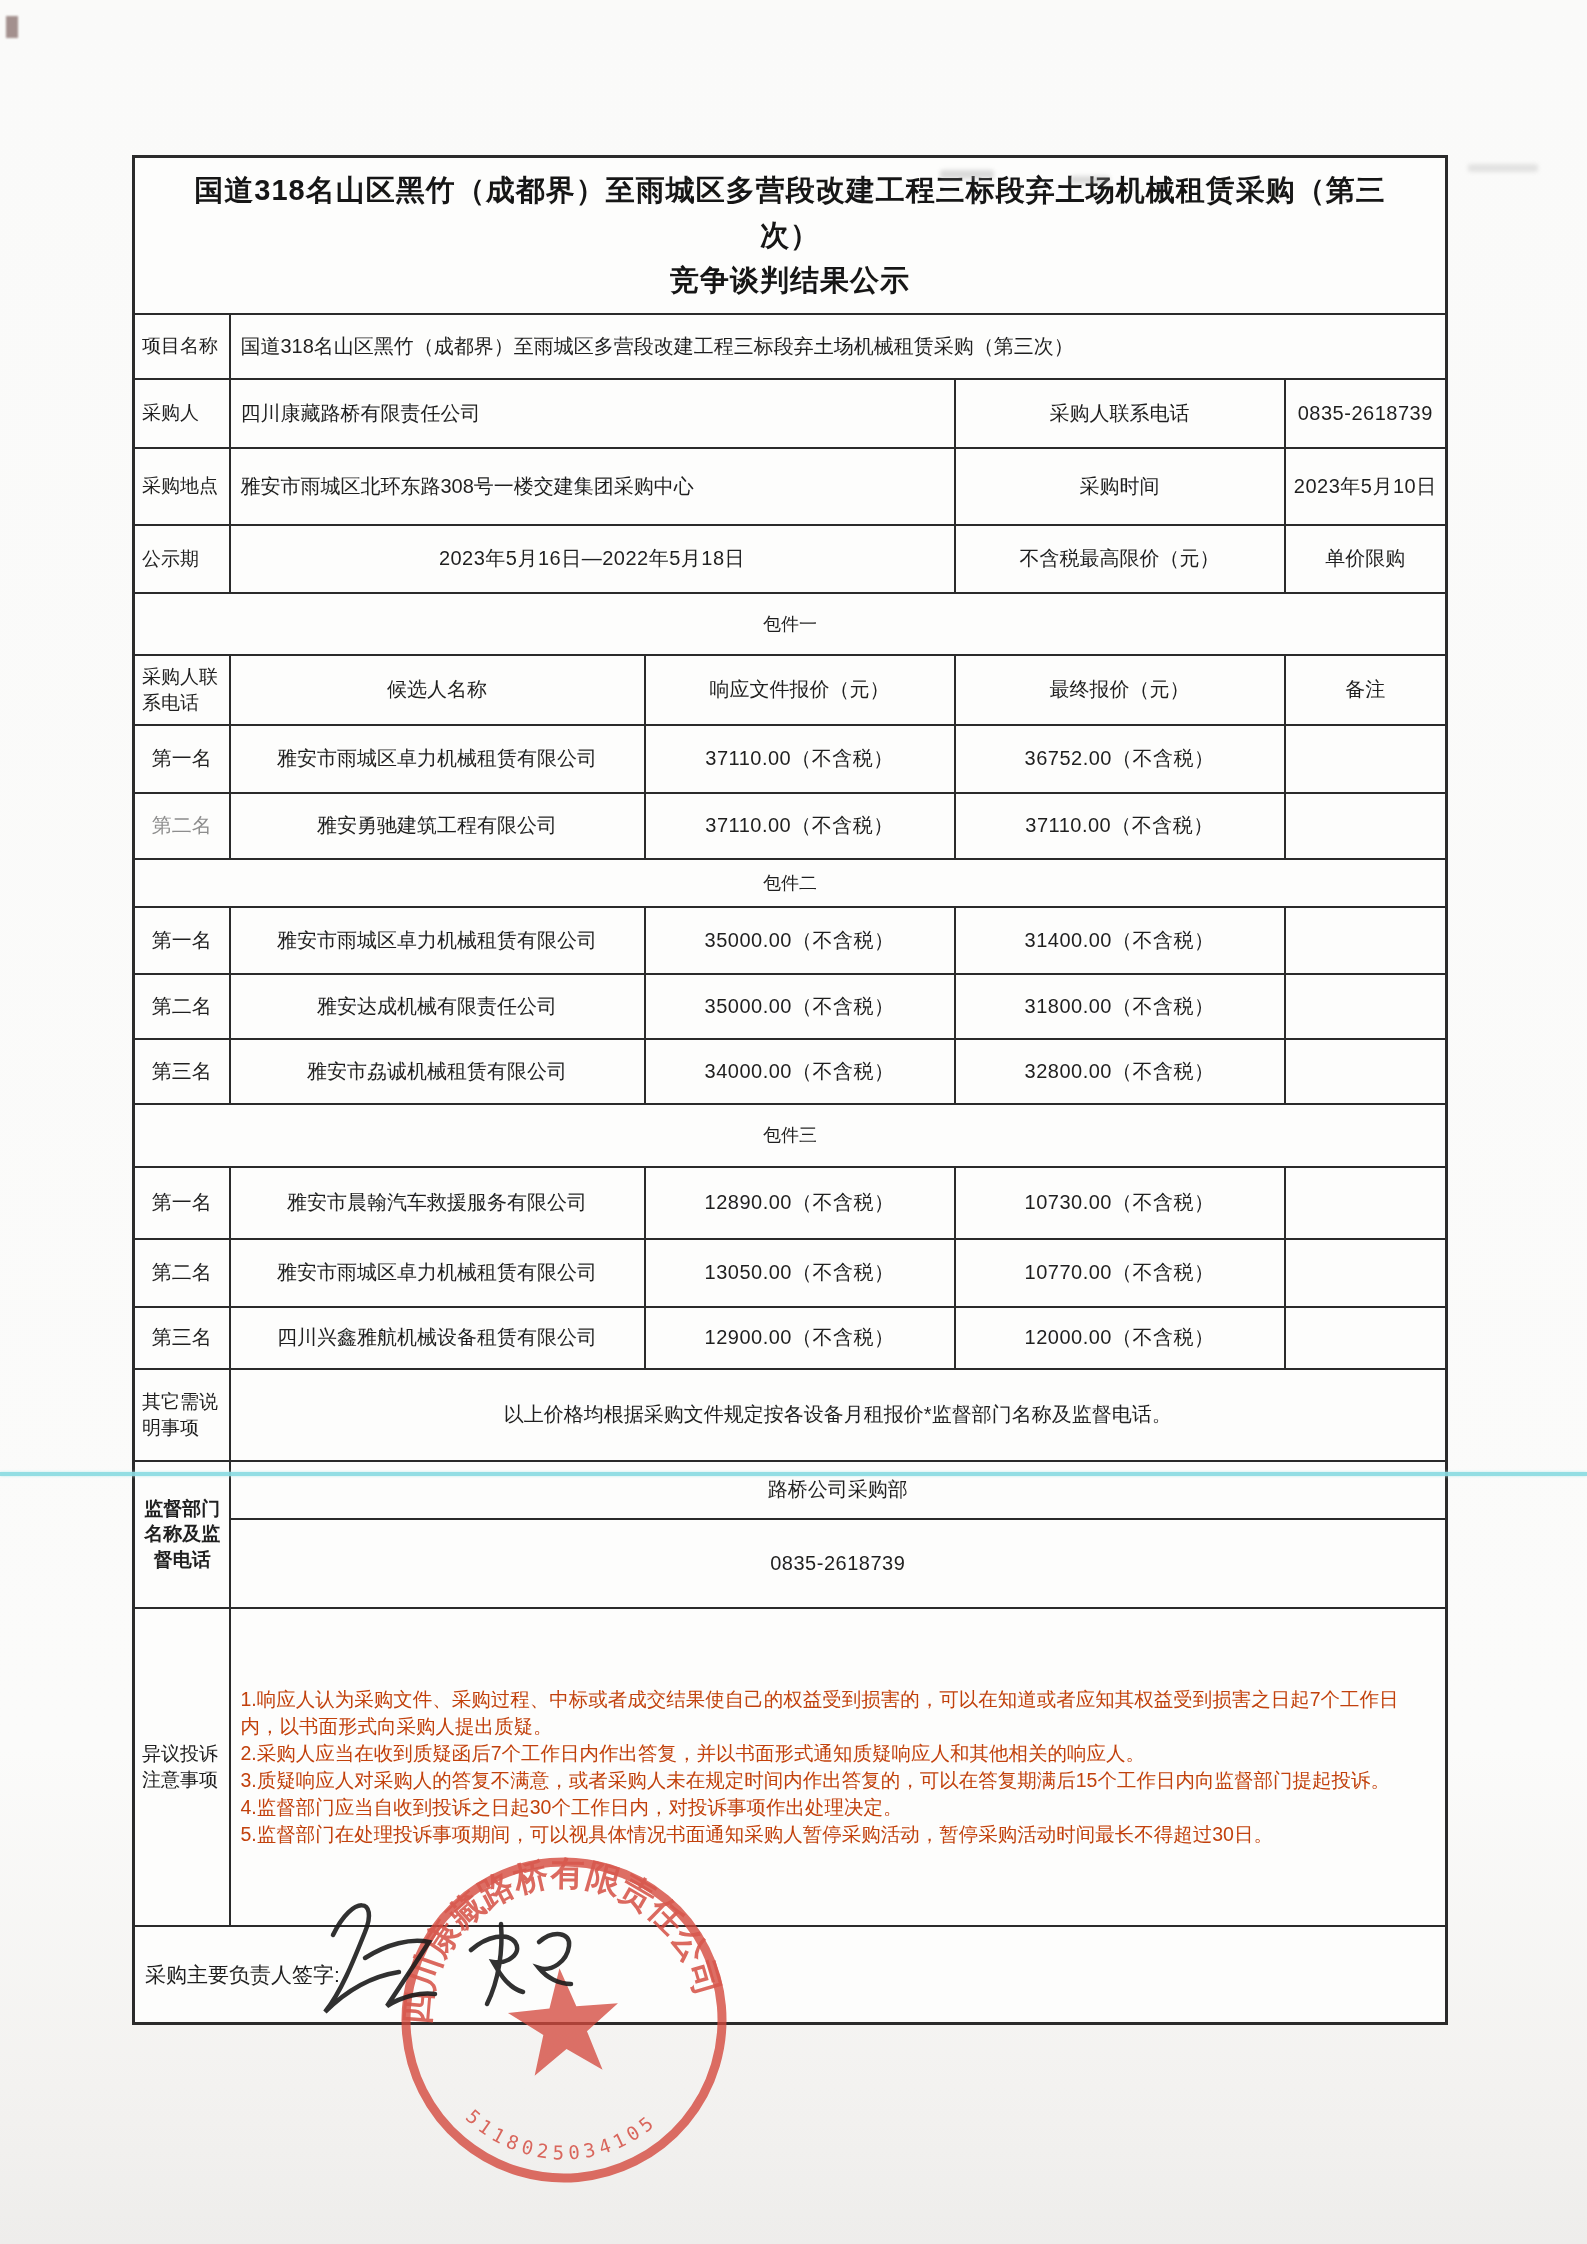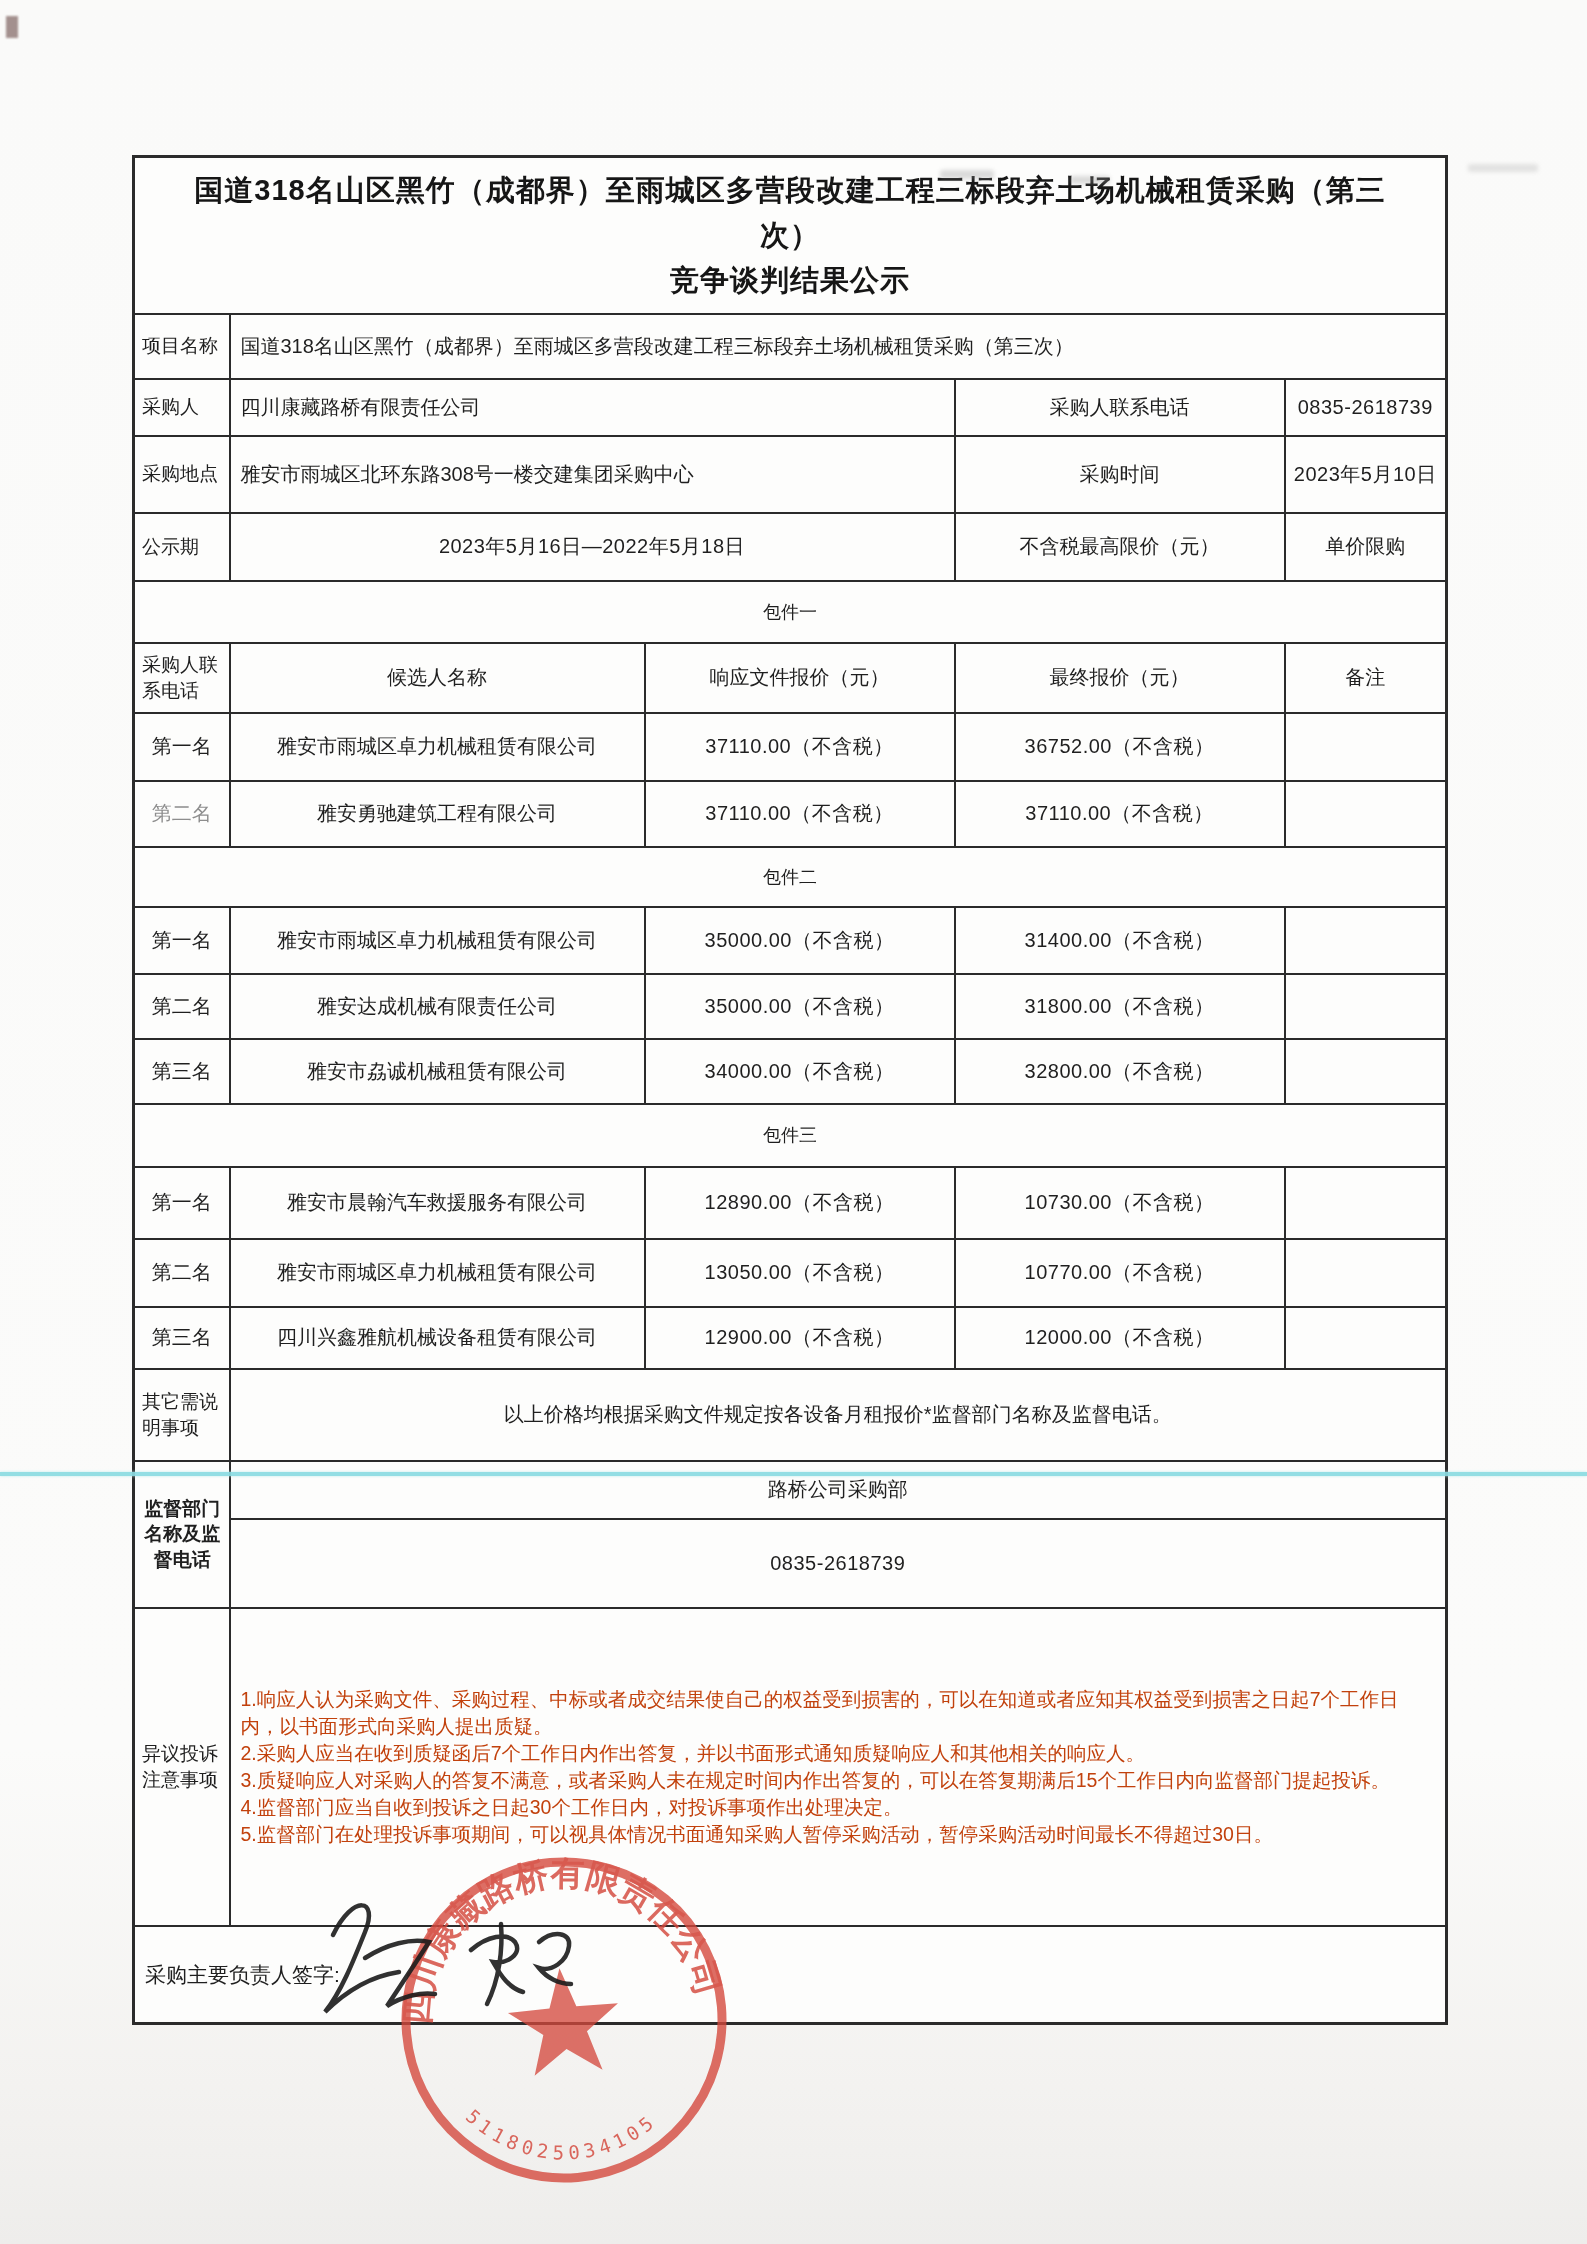--- a/index.html
+++ b/index.html
@@ -66,21 +66,21 @@
         <div>国道318名山区黑竹（成都界）至雨城区多营段改建工程三标段弃土场机械租赁采购（第三次）</div>
         <div>竞争谈判结果公示</div>
       </td>
     </tr>
 
     <tr style="height:65px">
       <td class="lbl">项目名称</td>
       <td colspan="4" class="lft">国道318名山区黑竹（成都界）至雨城区多营段改建工程三标段弃土场机械租赁采购（第三次）</td>
     </tr>
 
-    <tr style="height:57px">
+    <tr style="height:69px">
       <td class="lbl">采购人</td>
       <td colspan="2" class="lft">四川康藏路桥有限责任公司</td>
       <td class="ctr">采购人联系电话</td>
       <td class="ctr num">0835-2618739</td>
     </tr>
 
     <tr style="height:77px">
       <td class="lbl">采购地点</td>
       <td colspan="2" class="lft">雅安市雨城区北环东路308号一楼交建集团采购中心</td>
       <td class="ctr">采购时间</td>
@@ -112,21 +112,21 @@
       <td class="ctr"></td>
     </tr>
     <tr style="height:66px">
       <td class="ctr faded">第二名</td>
       <td class="ctr">雅安勇驰建筑工程有限公司</td>
       <td class="ctr num">37110.00（不含税）</td>
       <td class="ctr num">37110.00（不含税）</td>
       <td class="ctr"></td>
     </tr>
 
-    <tr style="height:60px">
+    <tr style="height:48px">
       <td colspan="5" class="section">包件二</td>
     </tr>
     <tr style="height:67px">
       <td class="ctr">第一名</td>
       <td class="ctr">雅安市雨城区卓力机械租赁有限公司</td>
       <td class="ctr num">35000.00（不含税）</td>
       <td class="ctr num">31400.00（不含税）</td>
       <td class="ctr"></td>
     </tr>
     <tr style="height:65px">

